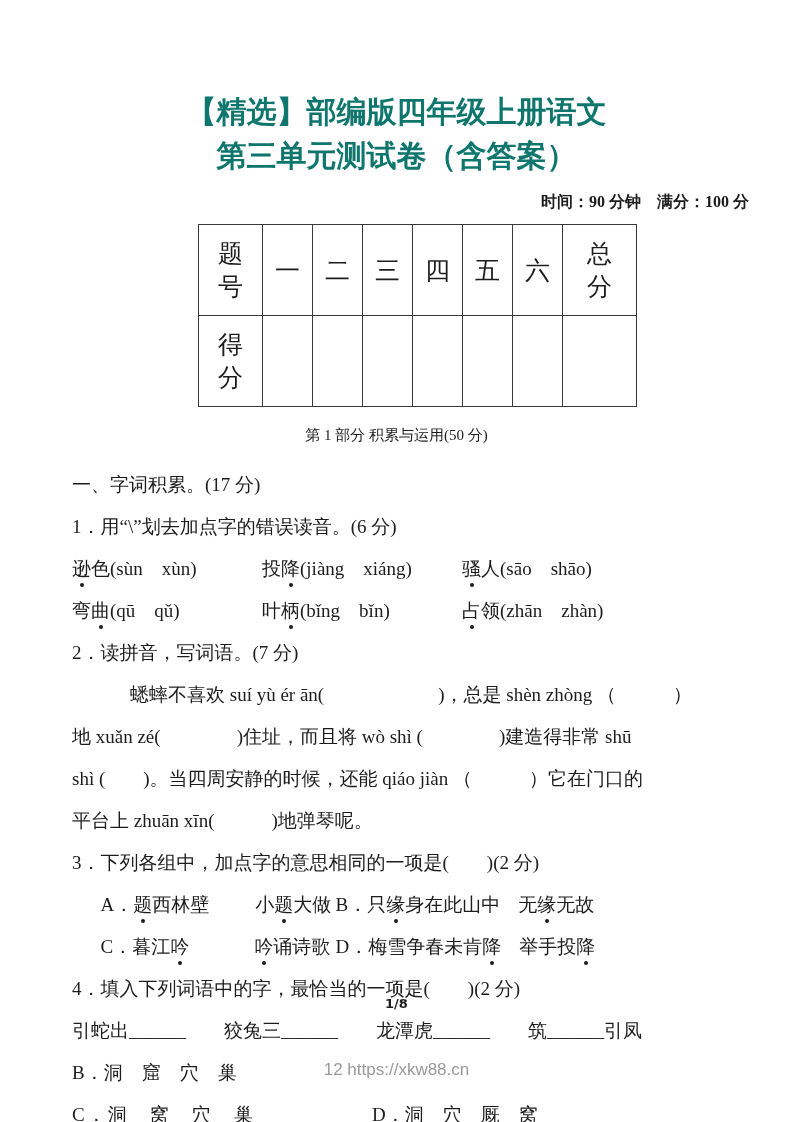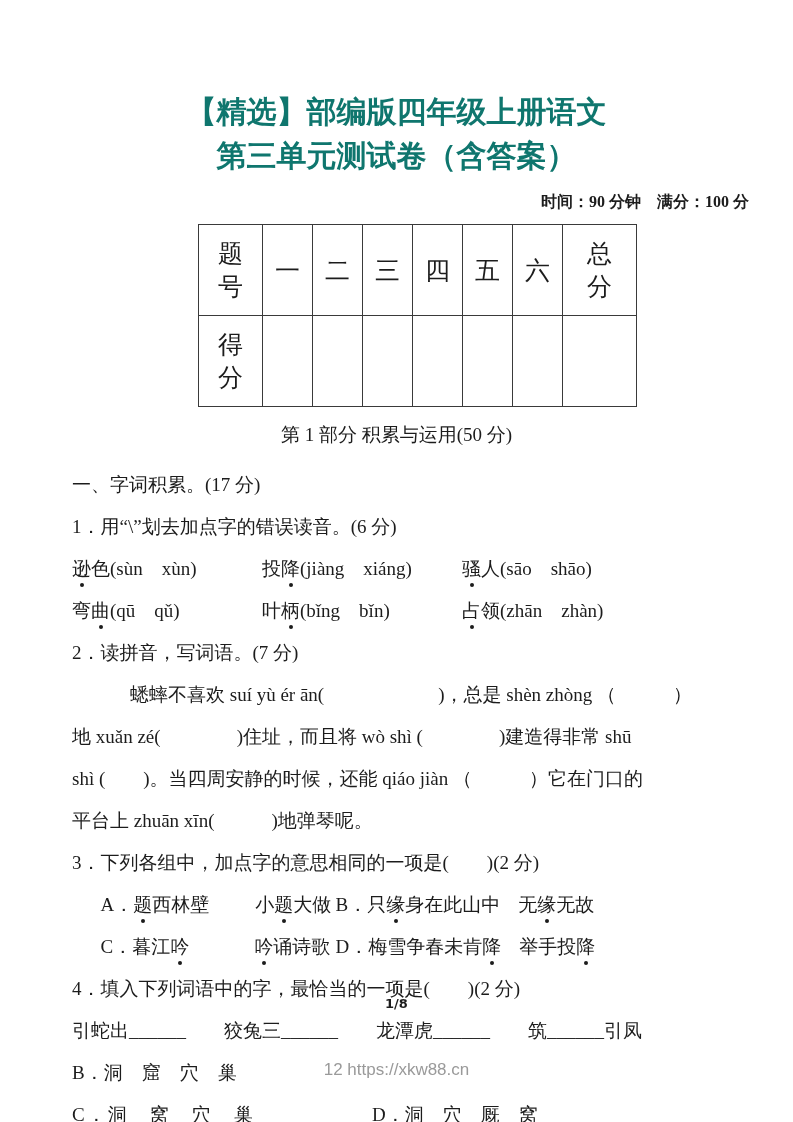--- a/index.html
+++ b/index.html
@@ -42,21 +42,21 @@
     font-weight:normal;
     font-size:25px;
     padding:12px;
   }
   .col-label { width:64px; }
   .col-num { width:45px; }
   .col-total { width:74px; }
   .part-heading {
     margin-top:13px;
     text-align:center;
-    font-size:19px;
+    font-size:15px;
     line-height:30px;
   }
   .line {
     height:42px;
     display:flex;
     align-items:center;
     white-space:pre;
   }
   .ml72 { margin-left:72px; }
   .ml100 { margin-left:72px; }

